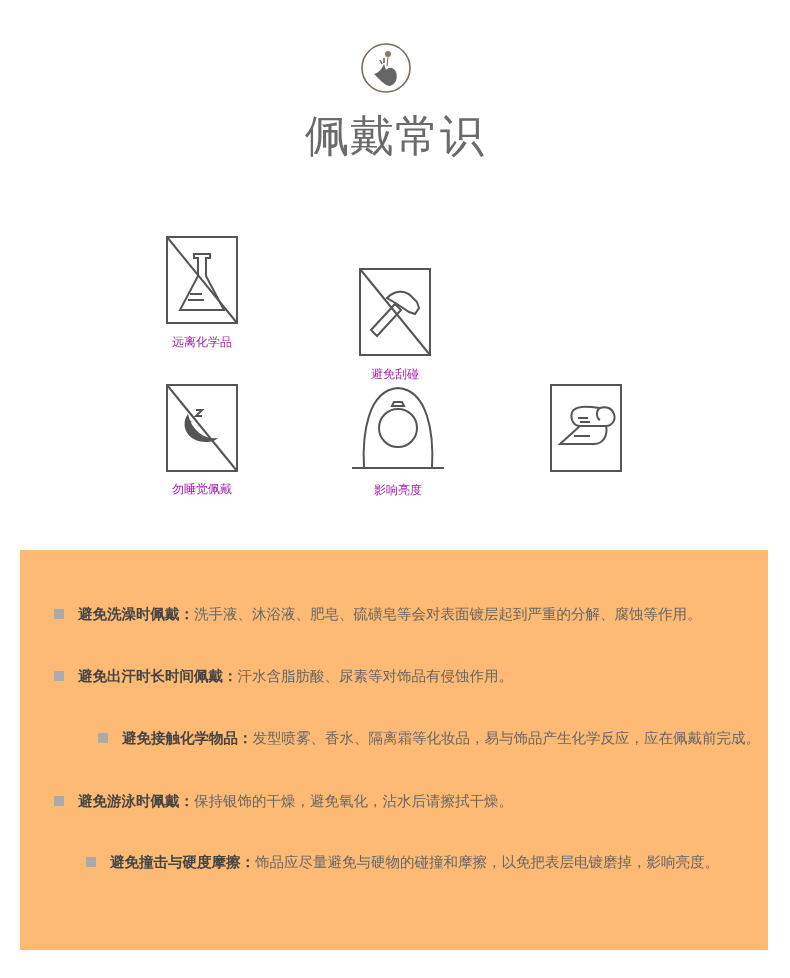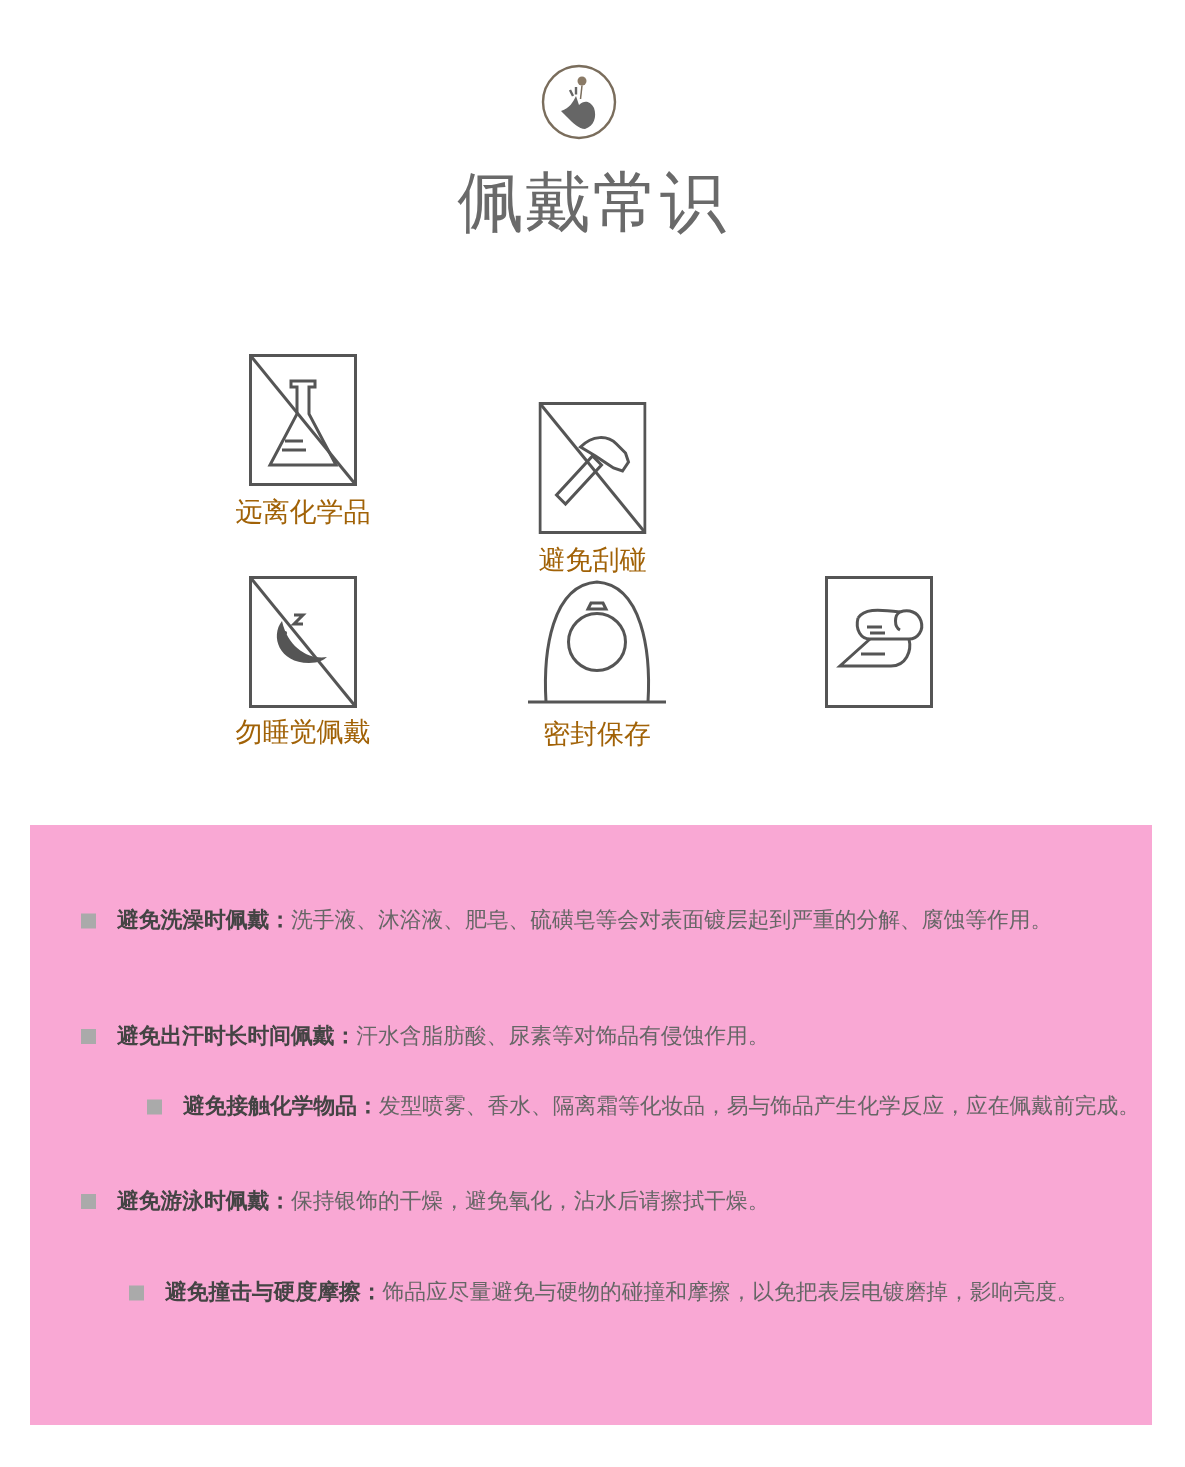--- a/index.html
+++ b/index.html
@@ -9,23 +9,23 @@
     }
     .logo { position:absolute; left:360px; top:42px; width:52px; height:52px; }
     .title {
       position:absolute; left:0; width:790px; top:106px; text-align:center;
       font-family: Liberation Sans, sans-serif;
       font-size:44px; color:#6a6a6a; letter-spacing:1px; line-height:60px;
     }
     .icon-grid { position:absolute; left:0; top:0; width:790px; height:540px; }
     .icon-cell { position:absolute; width:160px; text-align:center; }
     .icon-cell svg { display:block; margin:0 auto; }
-    .icon-label { font-size:18px; color:#a16207; margin-top:8px; line-height:20px; }
+    .icon-label { font-size:12px; color:#a21caf; margin-top:8px; line-height:20px; }
     .panel {
-      position:absolute; left:20px; top:550px; width:748px; height:400px; background:#f9a8d4;
+      position:absolute; left:20px; top:550px; width:748px; height:400px; background:#fdba74;
     }
     .tip { position:absolute; left:34px; width:680px; font-size:14.5px; line-height:22px; color:#666; }
     .tip .bullet { position:absolute; left:0; top:6px; width:10px; height:10px; background:#aaaaaa; }
     .tip .text { margin-left:24px; display:block; }
     .tip .head { font-weight:bold; color:#444; }
   </style>
 </head>
 <body>
 
 <div class="logo">
@@ -74,40 +74,40 @@
     <div class="icon-label">勿睡觉佩戴</div>
   </div>
 
   <div class="icon-cell" style="left:318px; top:384px;">
     <svg width="96" height="88" viewBox="0 0 96 88">
       <path d="M14 84 C12 50 18 6 48 4 C78 6 84 50 82 84" fill="none" stroke="#555" stroke-width="2"></path>
       <line x1="2" y1="84" x2="94" y2="84" stroke="#555" stroke-width="2"></line>
       <circle cx="48" cy="44" r="19" fill="none" stroke="#555" stroke-width="2"></circle>
       <path d="M42 22 L44 18 H52 L54 22 Z" fill="none" stroke="#555" stroke-width="2"></path>
     </svg>
-    <div class="icon-label">密封保存</div>
+    <div class="icon-label">影响亮度</div>
   </div>
 
   <div class="icon-cell" style="left:506px; top:384px;">
     <svg width="72" height="88" viewBox="0 0 72 88">
       <rect x="1" y="1" width="70" height="86" fill="none" stroke="#555" stroke-width="2"></rect>
       <path d="M22 28 C20 36 24 42 30 42 H56 C62 42 66 36 64 30 C62 24 56 22 50 24 C46 26 46 34 50 36" fill="none" stroke="#555" stroke-width="2"></path>
       <path d="M22 28 C26 22 34 22 50 24" fill="none" stroke="#555" stroke-width="2"></path>
       <path d="M30 42 L10 60 H44 C54 60 58 50 56 42" fill="none" stroke="#555" stroke-width="2"></path>
       <path d="M28 34 H38 M30 38 H40 M24 52 H40" stroke="#555" stroke-width="2"></path>
     </svg>
   </div>
 </div>
 
 <div class="panel">
   <div class="tip" style="top:53px;">
     <span class="bullet"></span>
     <span class="text"><span class="head">避免洗澡时佩戴：</span><span>洗手液、沐浴液、肥皂、硫磺皂等会对表面镀层起到严重的分解、腐蚀等作用。</span></span>
   </div>
-  <div class="tip" style="top:115px;margin-top:15px;">
+  <div class="tip" style="top:115px;">
     <span class="bullet"></span>
     <span class="text"><span class="head">避免出汗时长时间佩戴：</span><span>汗水含脂肪酸、尿素等对饰品有侵蚀作用。</span></span>
   </div>
   <div class="tip" style="top:177px;margin-left:44px;">
     <span class="bullet"></span>
     <span class="text"><span class="head">避免接触化学物品：</span><span>发型喷雾、香水、隔离霜等化妆品，易与饰品产生化学反应，应在佩戴前完成。</span></span>
   </div>
   <div class="tip" style="top:240px;">
     <span class="bullet"></span>
     <span class="text"><span class="head">避免游泳时佩戴：</span><span>保持银饰的干燥，避免氧化，沾水后请擦拭干燥。</span></span>

